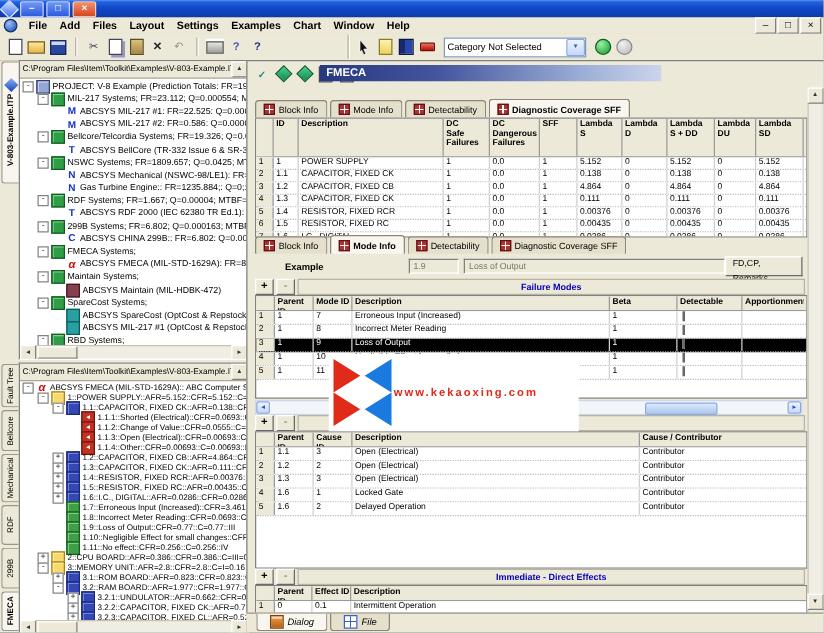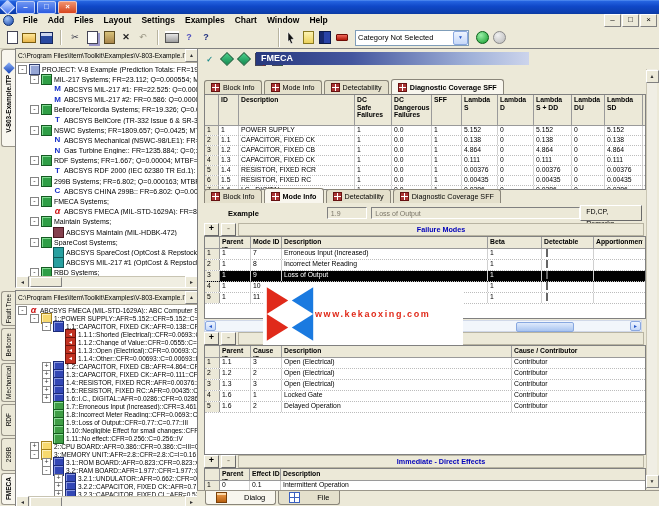--- a/index.html
+++ b/index.html
@@ -156,22 +156,22 @@
   .xpscroll{position:absolute;height:10px;background:#f2f6fb;border:1px solid #d0d8e8;display:flex;align-items:center;}
   .xbtn{width:9px;height:8px;background:linear-gradient(#eef4ff,#c6d8f8);border:1px solid #8aa8e0;
     border-radius:2px;color:#2858c8;font-size:5px;line-height:8px;text-align:center;flex:none;}
   .xthumb{position:absolute;left:300px;width:56px;height:8px;top:0px;
     background:linear-gradient(#dfeafc,#a8c4f0);border:1px solid #88a8e0;border-radius:2px;}
   .vscroll{position:absolute;left:448px;top:20px;width:11px;height:420px;background:#f0eee4;
     border-left:1px solid #cac6b4;display:flex;flex-direction:column;justify-content:space-between;align-items:center;padding:1px 0;box-sizing:border-box;}
   
   .bottabs{position:absolute;left:197px;top:490px;width:462px;height:16px;background:#ece9d8;
     border-top:1px solid #9a968a;display:flex;align-items:flex-start;padding-left:8px;}
-  .btab{display:inline-flex;align-items:center;gap:17px;height:13px;padding:0 10px;margin-right:2px;
-    border:1px solid #8a867a;border-top:none;border-radius:0 0 3px 3px;background:#e4e0cc;font-size:7.5px;}
+  .btab{display:inline-flex;align-items:center;gap:3px;height:13px;padding:0 10px;margin-right:2px;
+    border:1px solid #8a867a;border-top:none;border-radius:0 0 3px 3px;background:#e4e0cc;font-size:7.5px;font-style:italic;}
   .btab.rsel{background:#f8f6ee;}
   .dlg-ico{width:9px;height:9px;background:linear-gradient(#f0a050,#b86010);border:1px solid #7a4008;
     box-shadow:inset 0 2px 0 #fdd9a8;}
   .grid-ico{width:9px;height:9px;background:
     linear-gradient(to right,transparent 4px,#3a60c0 4px,#3a60c0 5px,transparent 5px),
     linear-gradient(to bottom,transparent 4px,#3a60c0 4px,#3a60c0 5px,transparent 5px),#fff;
     border:1px solid #3a60c0;}
   
   .watermark{position:absolute;left:263px;top:283px;width:200px;height:62px;background:#fff;
     z-index:40;display:flex;align-items:center;padding:2px;box-sizing:border-box;}

